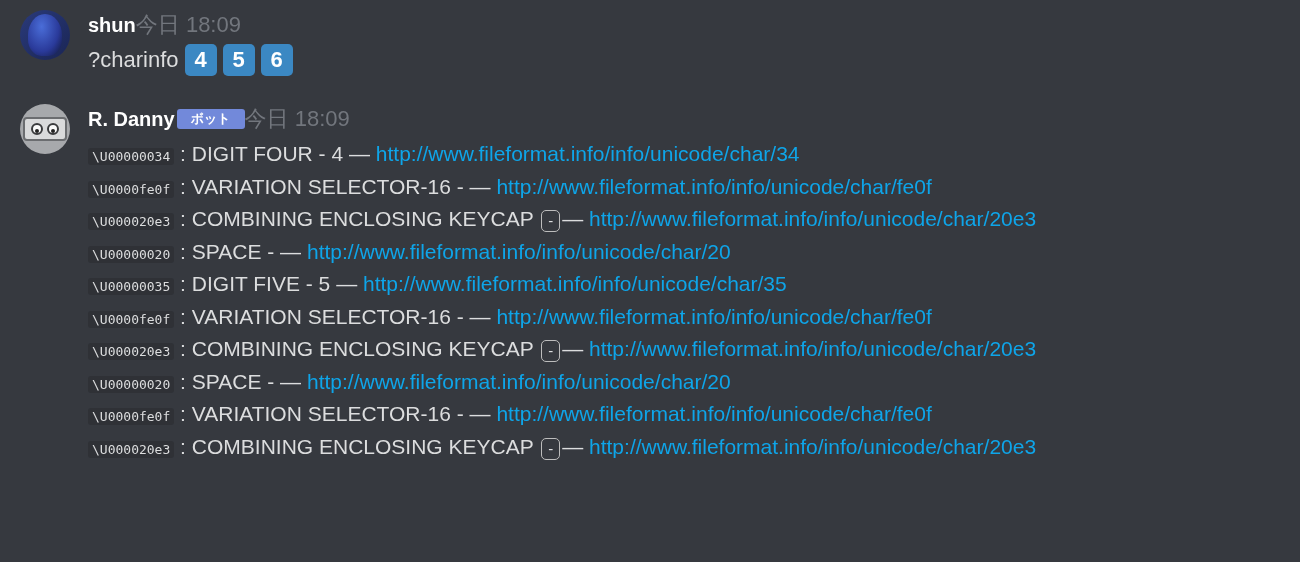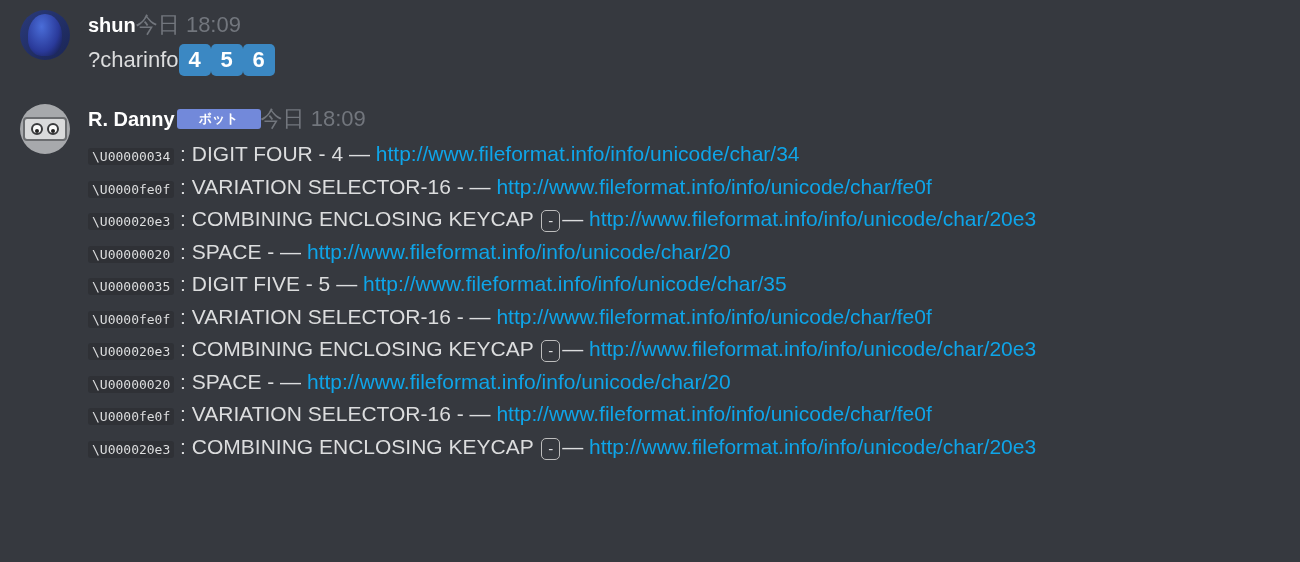--- a/index.html
+++ b/index.html
@@ -58,34 +58,35 @@
   .username {
     color: #ffffff;
     font-weight: 600;
     font-size: 20px;
   }
   .bot-tag {
     background: #7289da;
     color: #fff;
     font-size: 13px;
     font-weight: 600;
-    padding: 1px 22px;
+    padding: 1px 14px;
     border-radius: 3px;
     margin-left: 2px;
   }
   .timestamp {
     color: #72767d;
     font-size: 22px;
   }
   .msg-body {
     font-size: 22px;
     color: #dcddde;
     line-height: 1.4;
     display:flex;
     align-items:center;
+    gap:6px;
     flex-wrap:wrap;
   }
   .keycap {
     display:inline-flex;
     align-items:center;
     justify-content:center;
     width:32px;height:32px;
     background:#3b88c3;
     color:#fff;
     font-weight:700;

